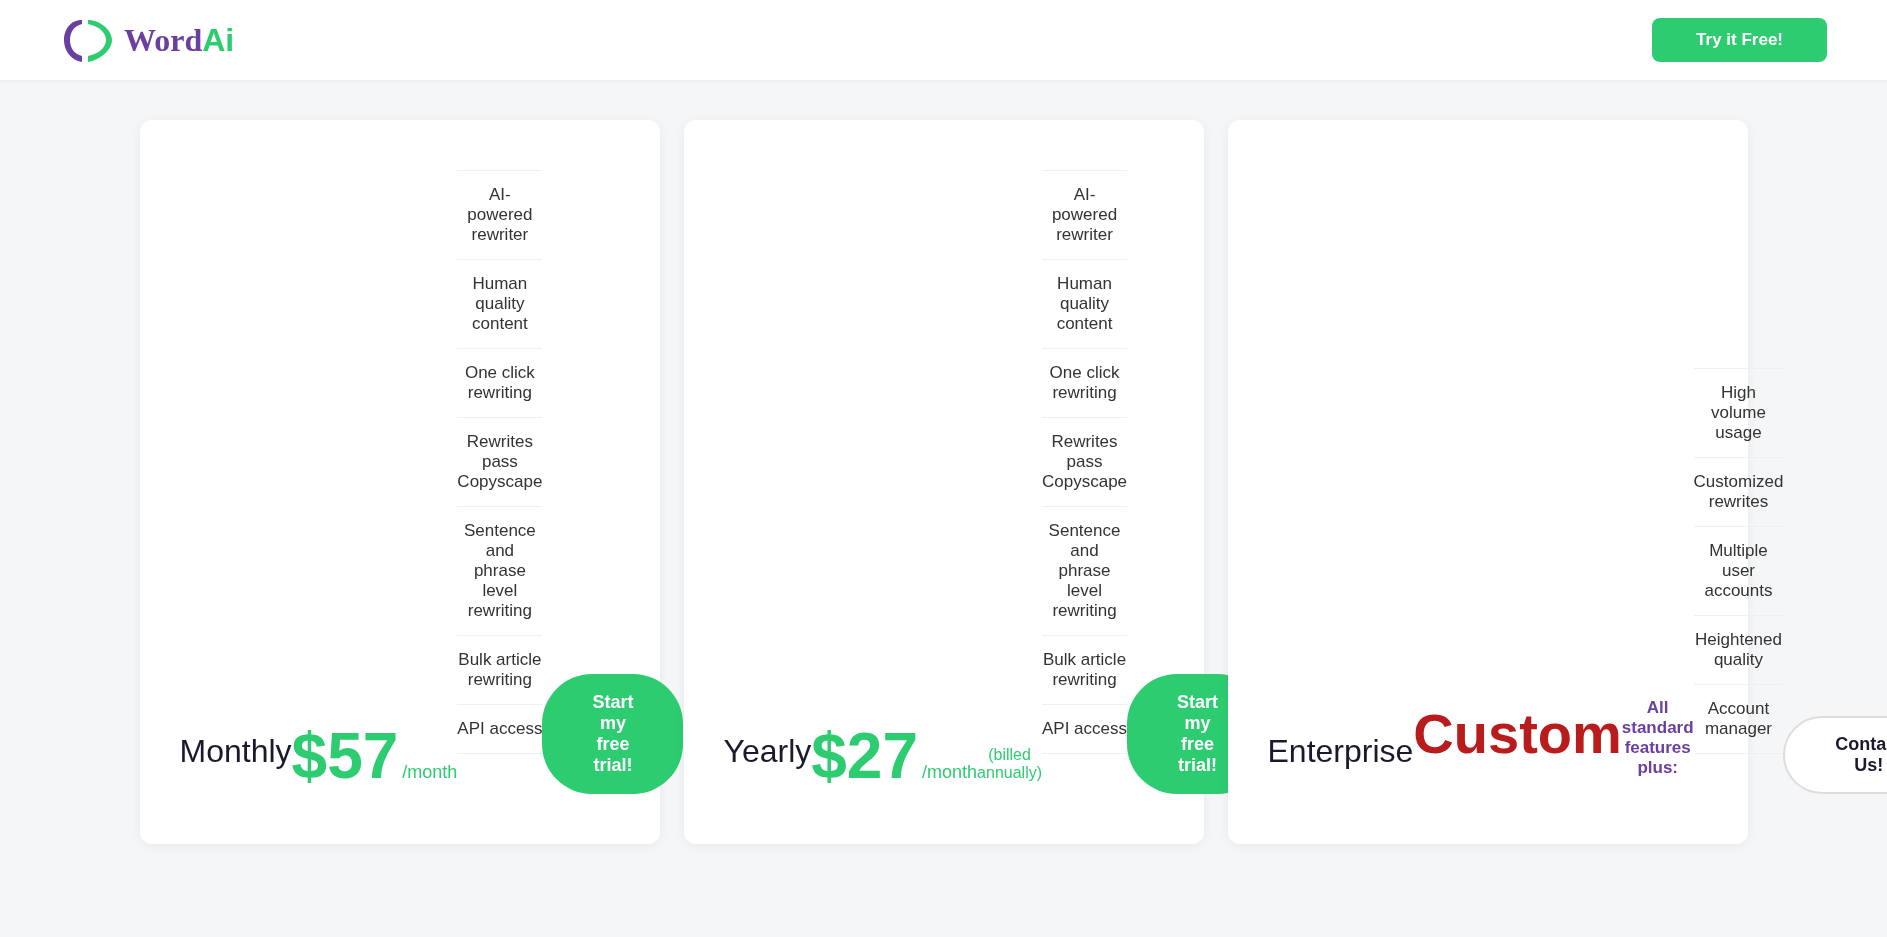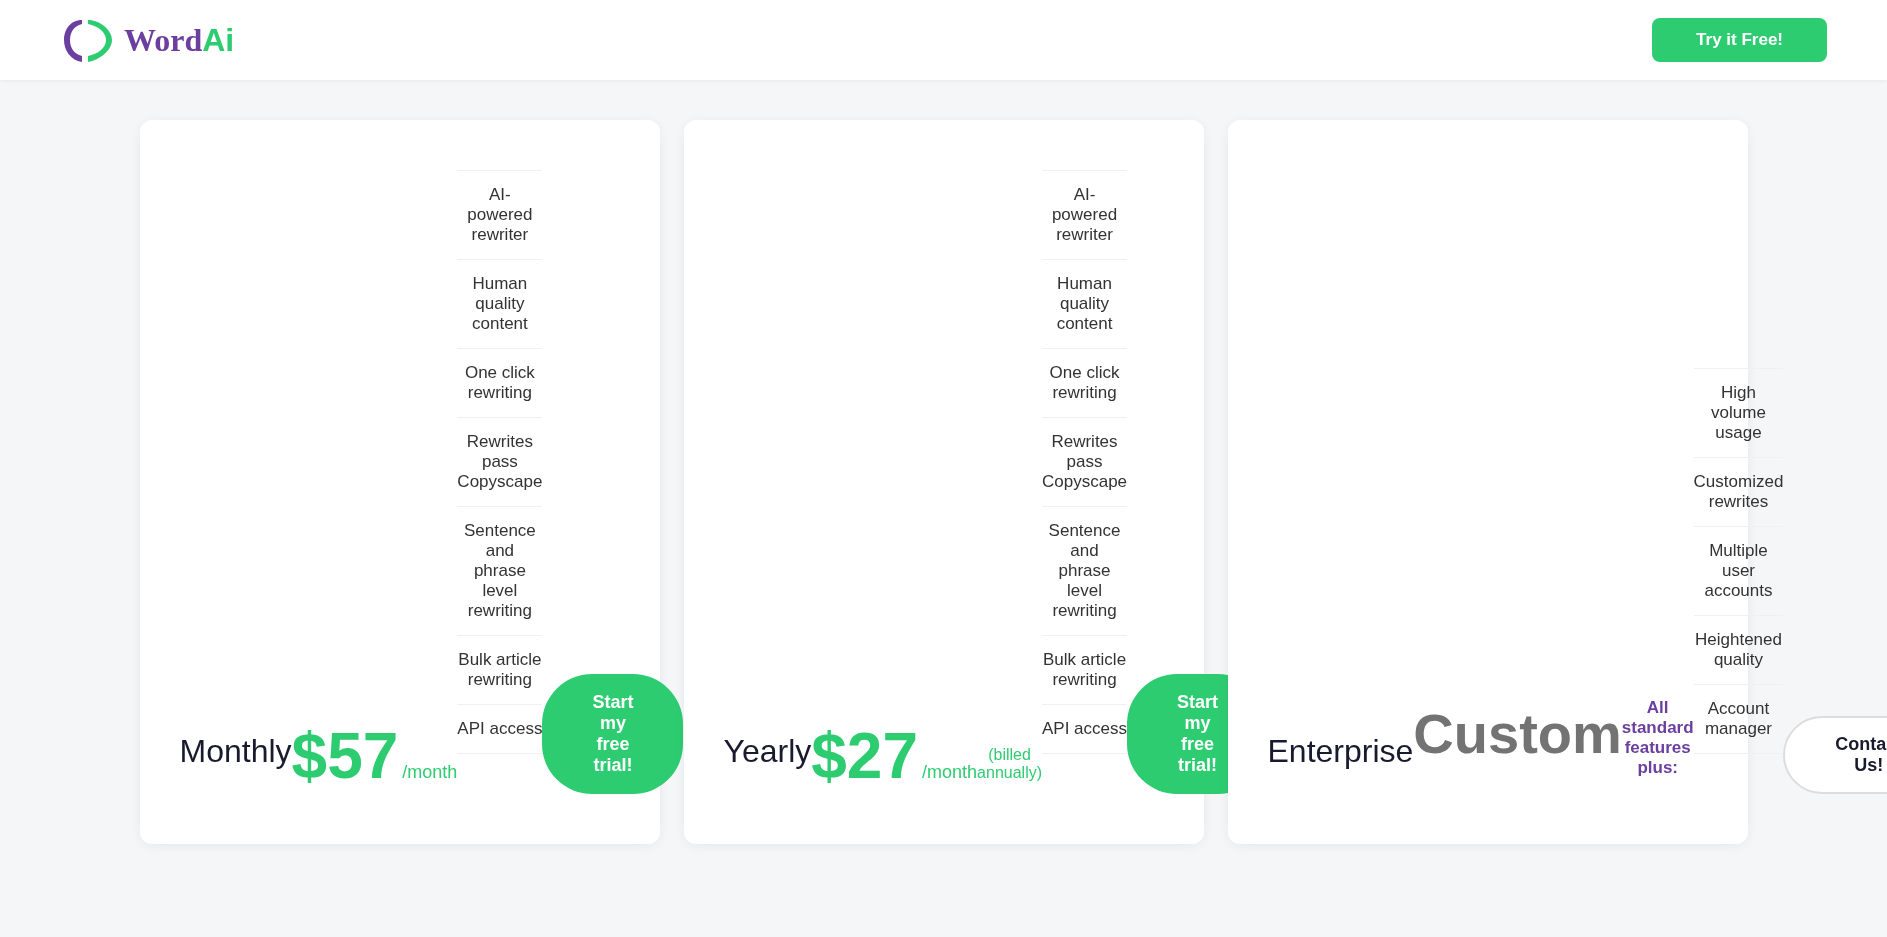--- a/index.html
+++ b/index.html
@@ -123,21 +123,21 @@
       text-align: center;
     }
     .price-spacer {
       height: 34px;
       margin-bottom: 28px;
     }
 
     .custom-price {
       font-size: 56px;
       font-weight: 700;
-      color: #737373;
+      color: #b91c1c;
       margin-bottom: 28px;
       text-align: center;
     }
 
     .features-list {
       list-style: none;
       width: 100%;
       margin-bottom: 40px;
     }
     .features-list li {

